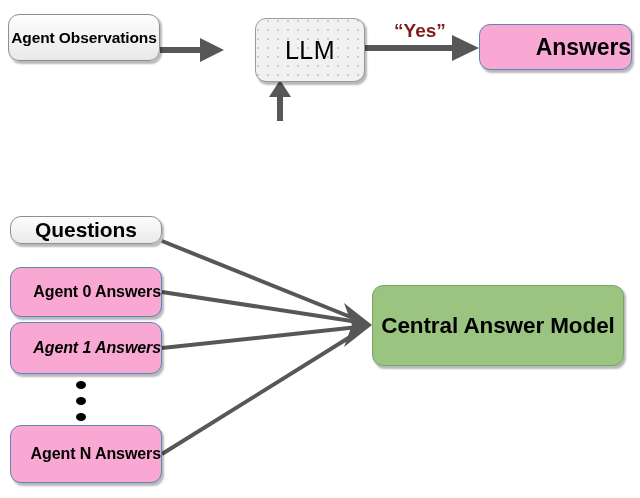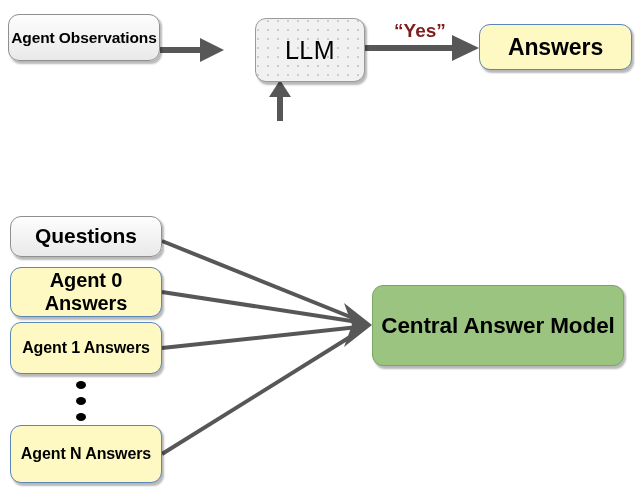--- a/index.html
+++ b/index.html
@@ -46,22 +46,23 @@
     line-height: 1.15;
     letter-spacing: -0.1px;
   }
 
   .node-light {
     background: linear-gradient(180deg, #fdfdfd 0%, #f2f2f2 55%, #e9e9e9 100%);
     border-color: #8f8f8f;
   }
 
   .node-blue {
-    background: #fef9c3;
+    background: #f9a8d4;
     border-color: #5b86b5;
+    justify-content: flex-end;
   }
 
   .node-green {
     background: #9bc481;
     border-color: #7aa663;
   }
 
   
   .node-speckle {
     background-color: #f1f1f1;
@@ -90,34 +91,35 @@
 
   #node-answers {
     left: 479px; top: 24px;
     width: 153px; height: 46px;
     font-size: 23px;
   }
 
   
   #node-questions {
     left: 10px; top: 216px;
-    width: 152px; height: 41px;
+    width: 152px; height: 28px;
     font-size: 21px;
   }
 
   #node-agent-0 {
     left: 10px; top: 267px;
     width: 152px; height: 50px;
-    font-size: 20px;
+    font-size: 16px;
   }
 
   #node-agent-1 {
     left: 10px; top: 322px;
     width: 152px; height: 52px;
     font-size: 16px;
+    font-style: italic;
   }
 
   #node-agent-n {
     left: 10px; top: 425px;
     width: 152px; height: 58px;
     font-size: 16px;
   }
 
   #node-central-answer-model {
     left: 372px; top: 285px;

